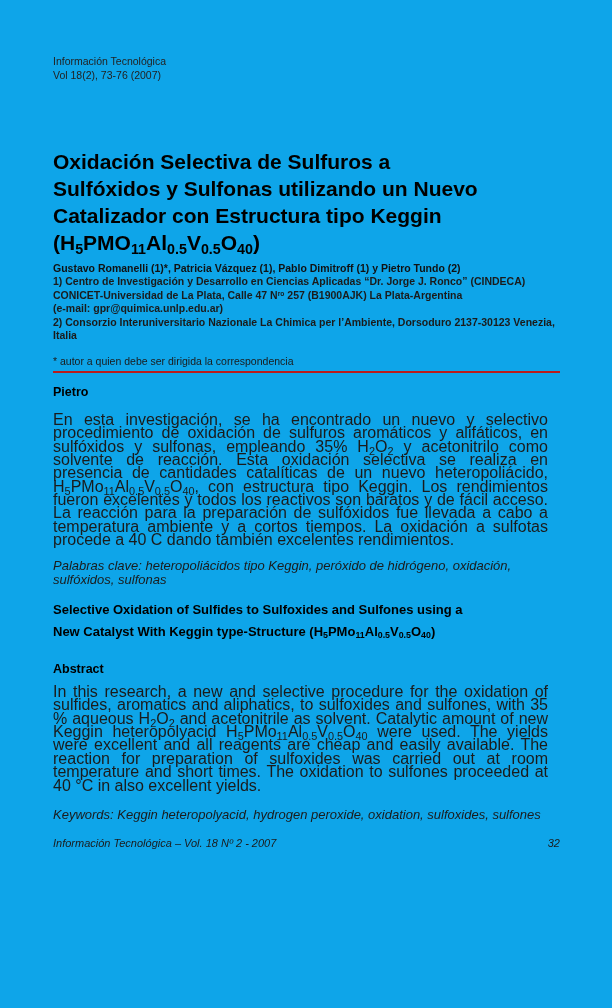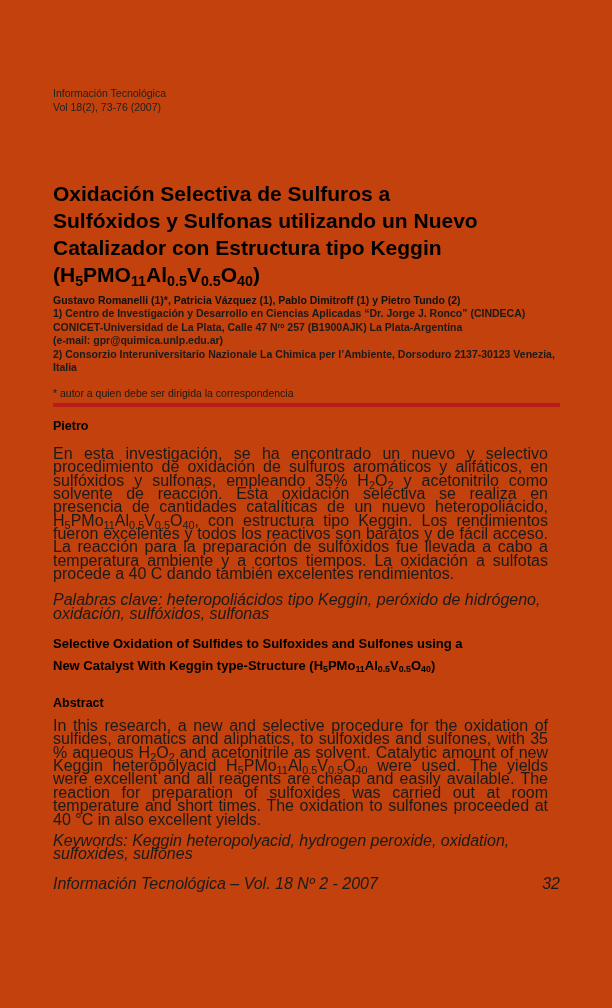--- a/index.html
+++ b/index.html
@@ -1,22 +1,22 @@
 <!DOCTYPE html>
 <html><head>
 <meta charset="utf-8">
 <style>
   html, body { margin: 0; padding: 0; background: #ffffff; }
   .page {
     position: relative;
     width: 612px;
     height: 1008px;
-    background: #c2410c;
+    background: #0ea5e9;
     box-sizing: border-box;
-    padding: 87px 52px 0 53px;
+    padding: 55px 52px 0 53px;
     font-family: "Liberation Sans", "DejaVu Sans", sans-serif;
     color: #1b1b1b;
     overflow: hidden;
   }
   .journal-header { font-size: 10.5px; line-height: 13.5px; color: #222; }
   .title-es {
     margin: 66px 0 0 0;
     font-size: 21px;
     line-height: 27px;
     font-weight: bold;
@@ -33,57 +33,57 @@
     margin: 0;
     font-size: 10.5px;
     line-height: 13.4px;
     font-weight: bold;
   }
   .correspondence {
     margin: 13px 0 0 0;
     font-size: 10.5px;
     line-height: 13.4px;
     padding-bottom: 2px;
-    border-bottom: 4px solid #b91c1c;
+    border-bottom: 2px solid #b91c1c;
   }
   .section-heading {
     margin: 12px 0 0 0;
     font-size: 12.5px;
     line-height: 15px;
     font-weight: bold;
     color: #000;
   }
   .body-par {
     margin: 13px 12px 0 0;
     font-size: 16px;
     line-height: 13.35px;
     text-align: justify;
   }
   .italic-line {
     margin: 13px 0 0 0;
-    font-size: 16px;
+    font-size: 13px;
     line-height: 13.4px;
     font-style: italic;
   }
   .title-en {
     margin: 13px 0 8px 0;
     font-size: 13px;
     line-height: 21.5px;
     font-weight: bold;
     color: #000;
   }
   .abstract-heading { margin-top: 20px; }
   .abstract-body { margin-top: 8px; }
-  .keywords-line { margin-top: 8px; }
+  .keywords-line { margin-top: 16px; }
   .page-footer {
     margin-top: 16px;
     display: flex;
     justify-content: space-between;
     align-items: flex-start;
-    font-size: 16px;
+    font-size: 11px;
     line-height: 13.4px;
     font-style: italic;
   }
   sub { font-size: 68%; line-height: 0; vertical-align: baseline; position: relative; top: 0.28em; }
   sup { font-size: 64%; line-height: 0; vertical-align: baseline; position: relative; top: -0.45em; }
 </style>
 </head>
 <body>
 
 <div class="page">

